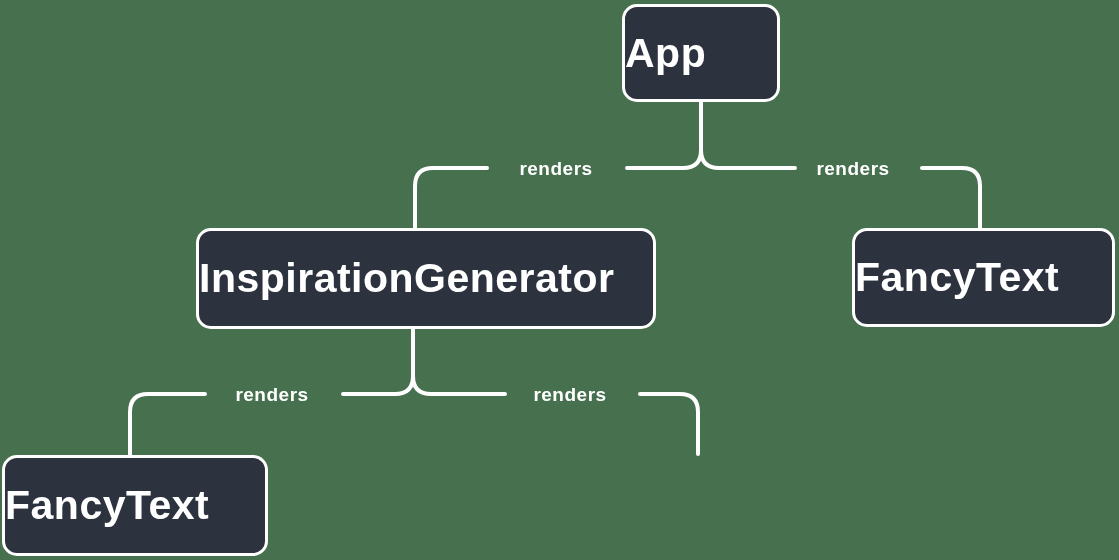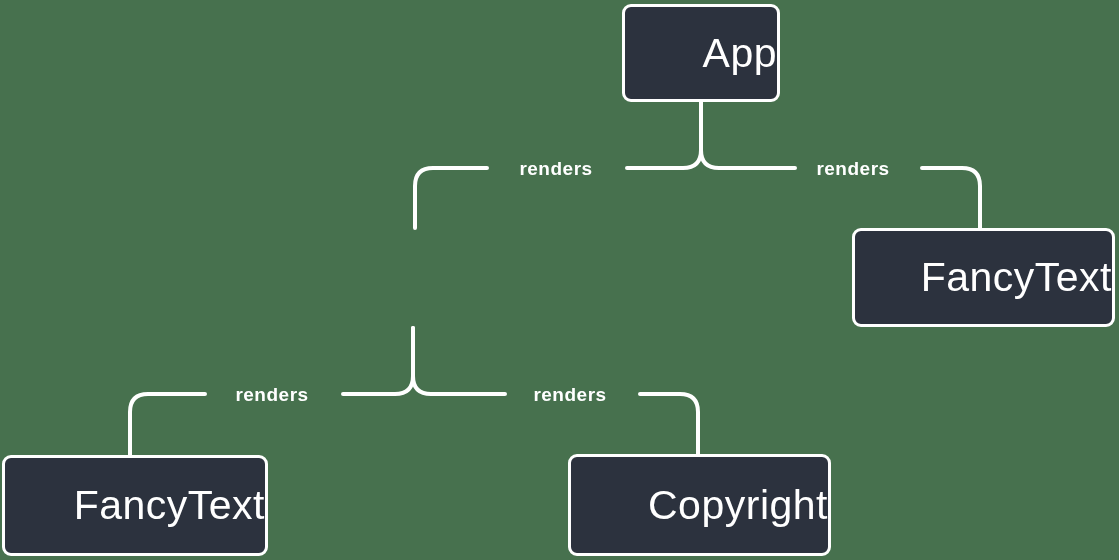--- a/index.html
+++ b/index.html
@@ -28,25 +28,25 @@
     fill:none;
     stroke:var(--edge-color);
     stroke-width:4;
     stroke-linecap:round;
   }
   .node{
     position:absolute;
     box-sizing:border-box;
     background:var(--node-fill);
     border:3.5px solid var(--node-border);
-    border-radius:9px;
-    display:flex;align-items:center;justify-content:flex-end;
+    border-radius:15px;
+    display:flex;align-items:center;justify-content:flex-start;
     color:var(--text-color);
     font-size:41px;
-    font-weight:400;
+    font-weight:700;
     letter-spacing:0.5px;
     white-space:nowrap;
   }
   .node-app{left:622px;top:4px;width:158px;height:98px;}
   .node-inspiration-generator{left:196px;top:228px;width:460px;height:101px;}
   .node-fancy-text-top{left:852px;top:228px;width:263px;height:99px;}
   .node-fancy-text-bottom{left:2px;top:455px;width:266px;height:101px;}
   .node-copyright{left:568px;top:454px;width:263px;height:102px;}
   .edge-label{
     position:absolute;
@@ -79,31 +79,31 @@
     <path d="M205,394 L148,394 Q130,394 130,412 L130,455"></path>
 
     <path d="M413,328 L413,376 Q413,394 431,394 L505,394"></path>
     <path d="M640,394 L680,394 Q698,394 698,412 L698,454"></path>
   </svg>
 
   <div class="node node-app">
     <span>App</span>
   </div>
 
+  <div class="node node-inspiration-generator">
+    <span>InspirationGenerator</span>
+  </div>
 
   <div class="node node-fancy-text-top">
     <span>FancyText</span>
   </div>
 
   <div class="node node-fancy-text-bottom">
     <span>FancyText</span>
   </div>
 
-  <div class="node node-copyright">
-    <span>Copyright</span>
-  </div>
 
   <div class="edge-label edge-label-1">renders</div>
   <div class="edge-label edge-label-2">renders</div>
   <div class="edge-label edge-label-3">renders</div>
   <div class="edge-label edge-label-4">renders</div>
 
 </div>
 
 </body></html>

